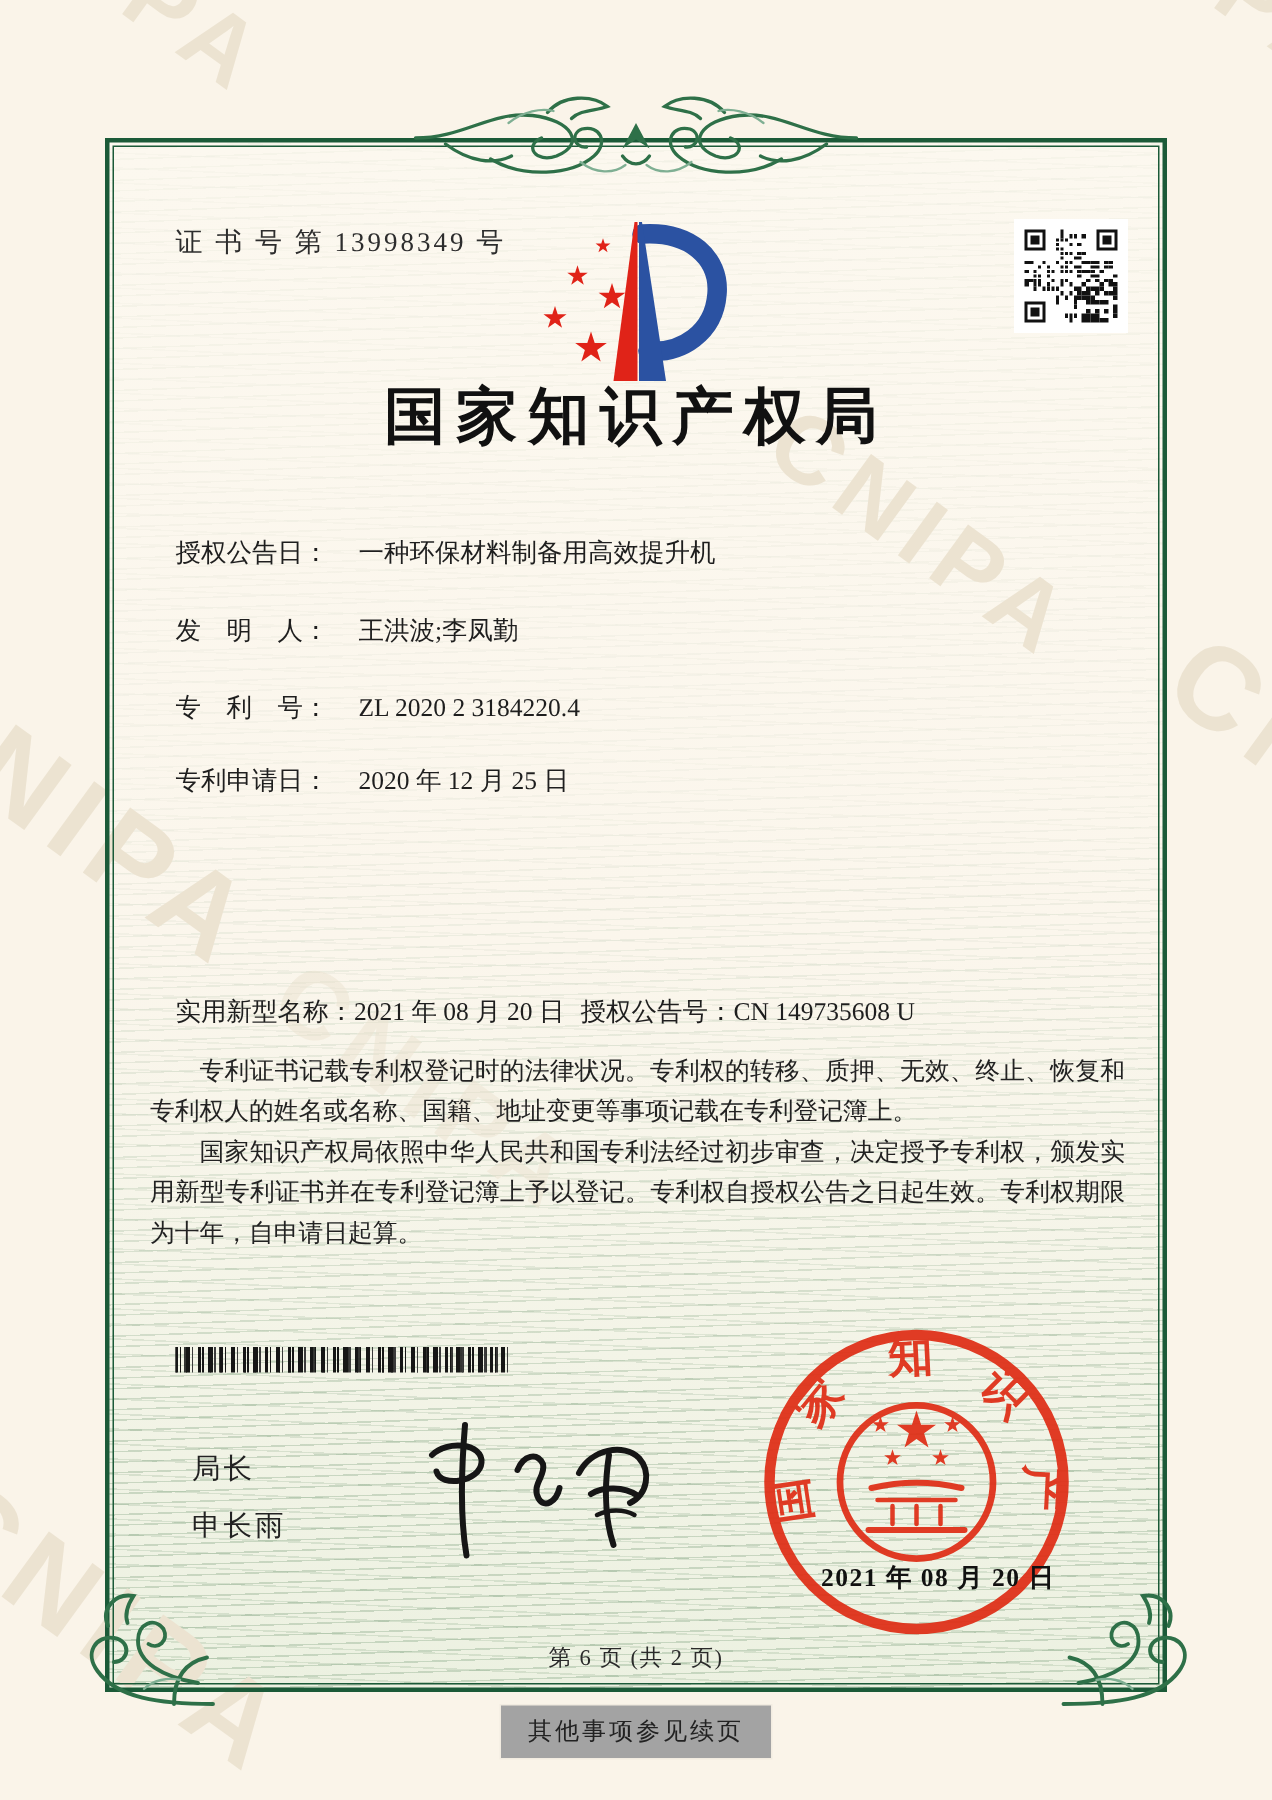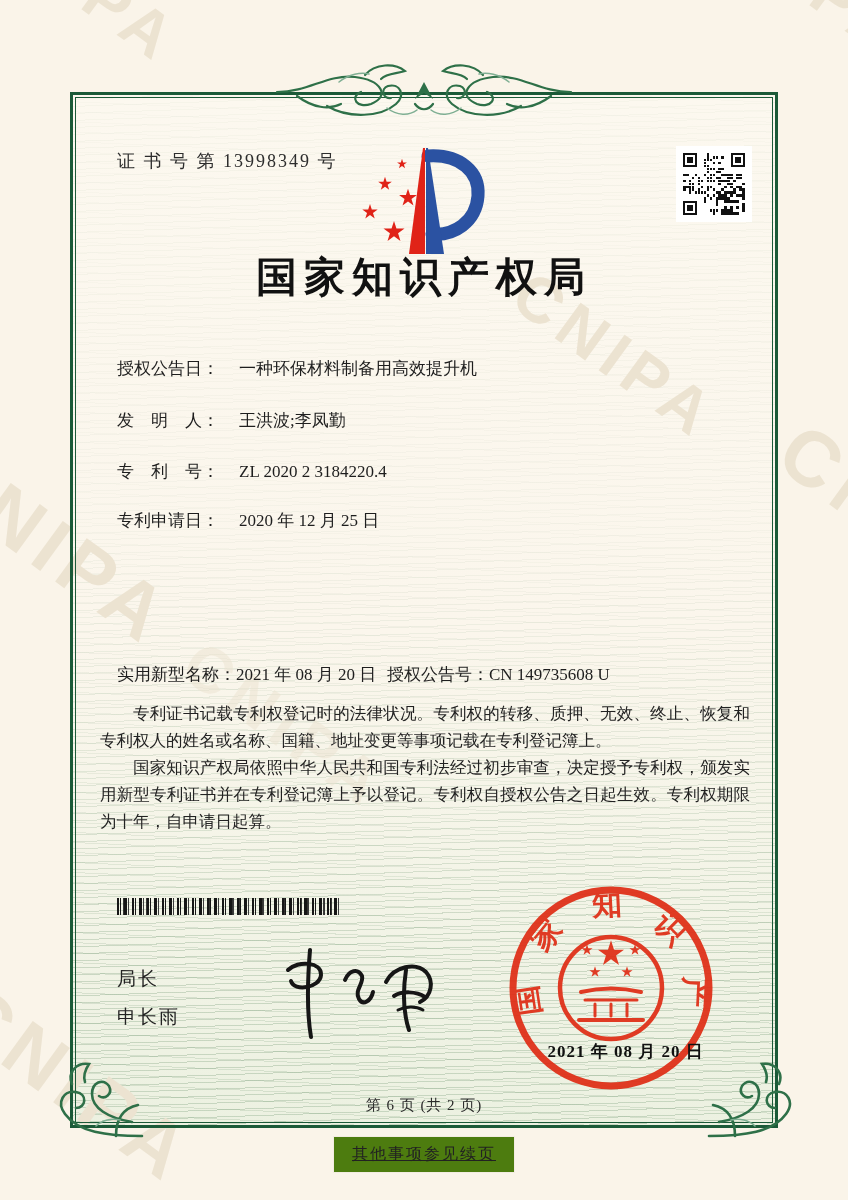--- a/index.html
+++ b/index.html
@@ -77,40 +77,39 @@
       repeating-linear-gradient(90deg,
         #161616 0 2px, transparent 2px 3px,
         #161616 3px 4px, transparent 4px 7px,
         #161616 7px 10px, transparent 10px 11px,
         #3b3b3b 11px 12px, transparent 12px 15px),
       repeating-linear-gradient(90deg,
         rgba(20,20,20,.85) 0 1px, transparent 1px 6px,
         rgba(20,20,20,.85) 6px 8px, transparent 8px 23px);
   }
   .signer-title,.signer-name{
-    position:absolute;left:117px;font-family:"Liberation Sans","DejaVu Sans",sans-serif;
+    position:absolute;left:128px;font-family:"Liberation Sans","DejaVu Sans",sans-serif;
     font-size:19px;color:#222;letter-spacing:2px;
   }
   .signer-title{top:966px;}
   .signer-name{top:1004px;}
   .signature{position:absolute;left:248px;top:942px;}
   .seal{position:absolute;left:507px;top:884px;}
   .seal-date{
     position:absolute;left:518px;top:1040px;width:215px;text-align:center;
     font-size:17px;font-weight:bold;color:#111;letter-spacing:1px;white-space:nowrap;
   }
   .page-footer{
     position:absolute;left:124px;top:1096px;width:600px;text-align:center;
     font-size:15px;letter-spacing:1px;color:#2a2a2a;
   }
   .continuation{
     position:absolute;left:50%;transform:translateX(-50%);top:1137px;
-    background:#4d7c0f;padding:7px 18px;font-size:16px;letter-spacing:2px;color:#222;
+    background:#a3a3a3;padding:7px 18px;font-size:16px;letter-spacing:2px;color:#222;
     box-shadow:0 0 0 1px rgba(0,0,0,0.03);
-    text-decoration:underline;
   }
 </style>
 </head>
 <body>
 
 <div class="inner-bg"></div>
 
 <div class="wm" style="left:-40px;top:-58px;">CNIPA</div>
 <div class="wm" style="left:688px;top:-62px;">CNIPA</div>
 <div class="wm" style="left:498px;top:318px;">CNIPA</div>

